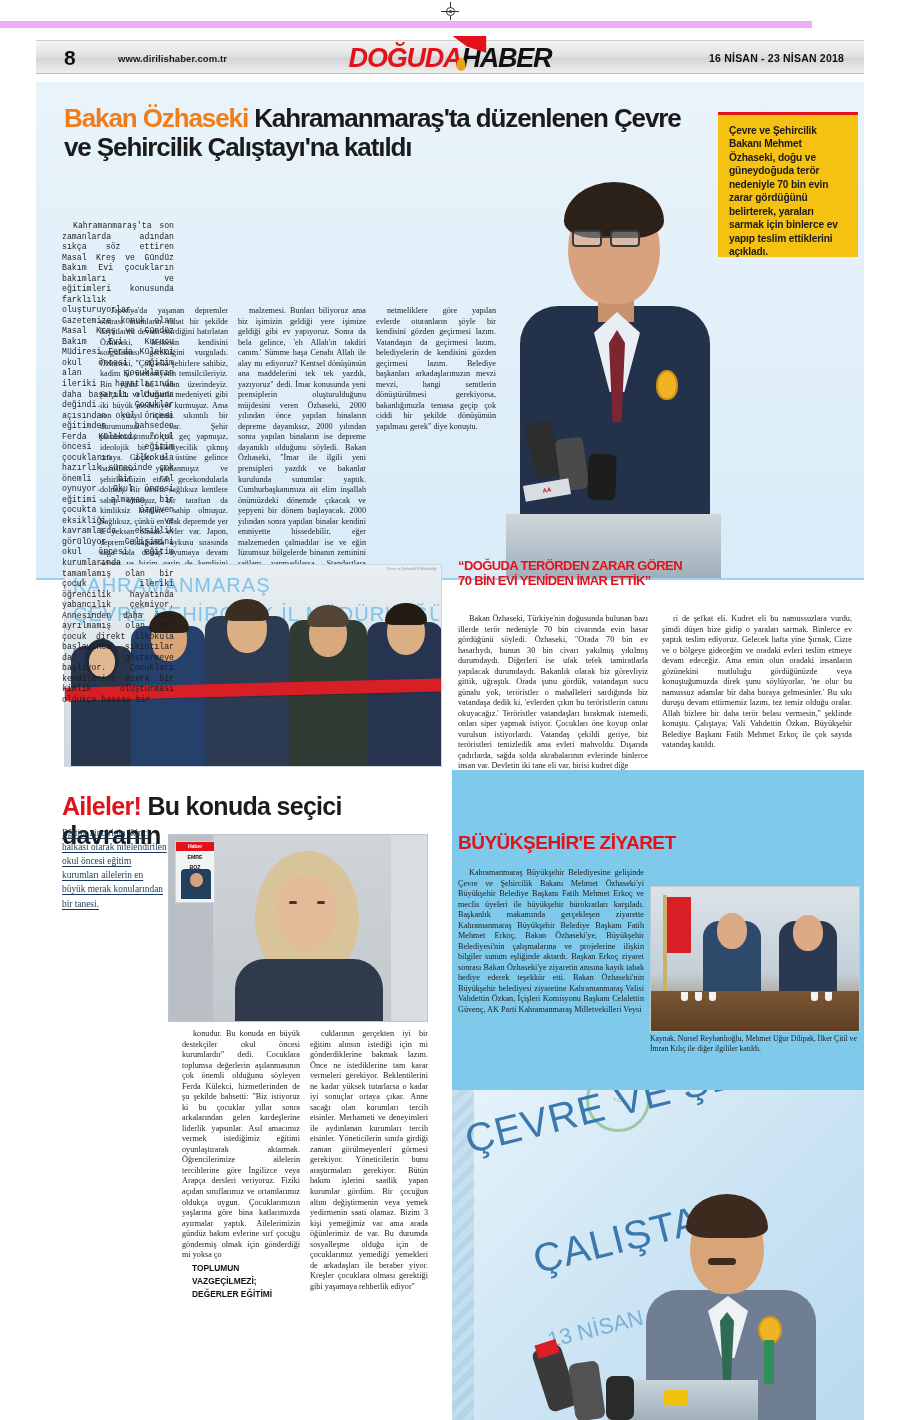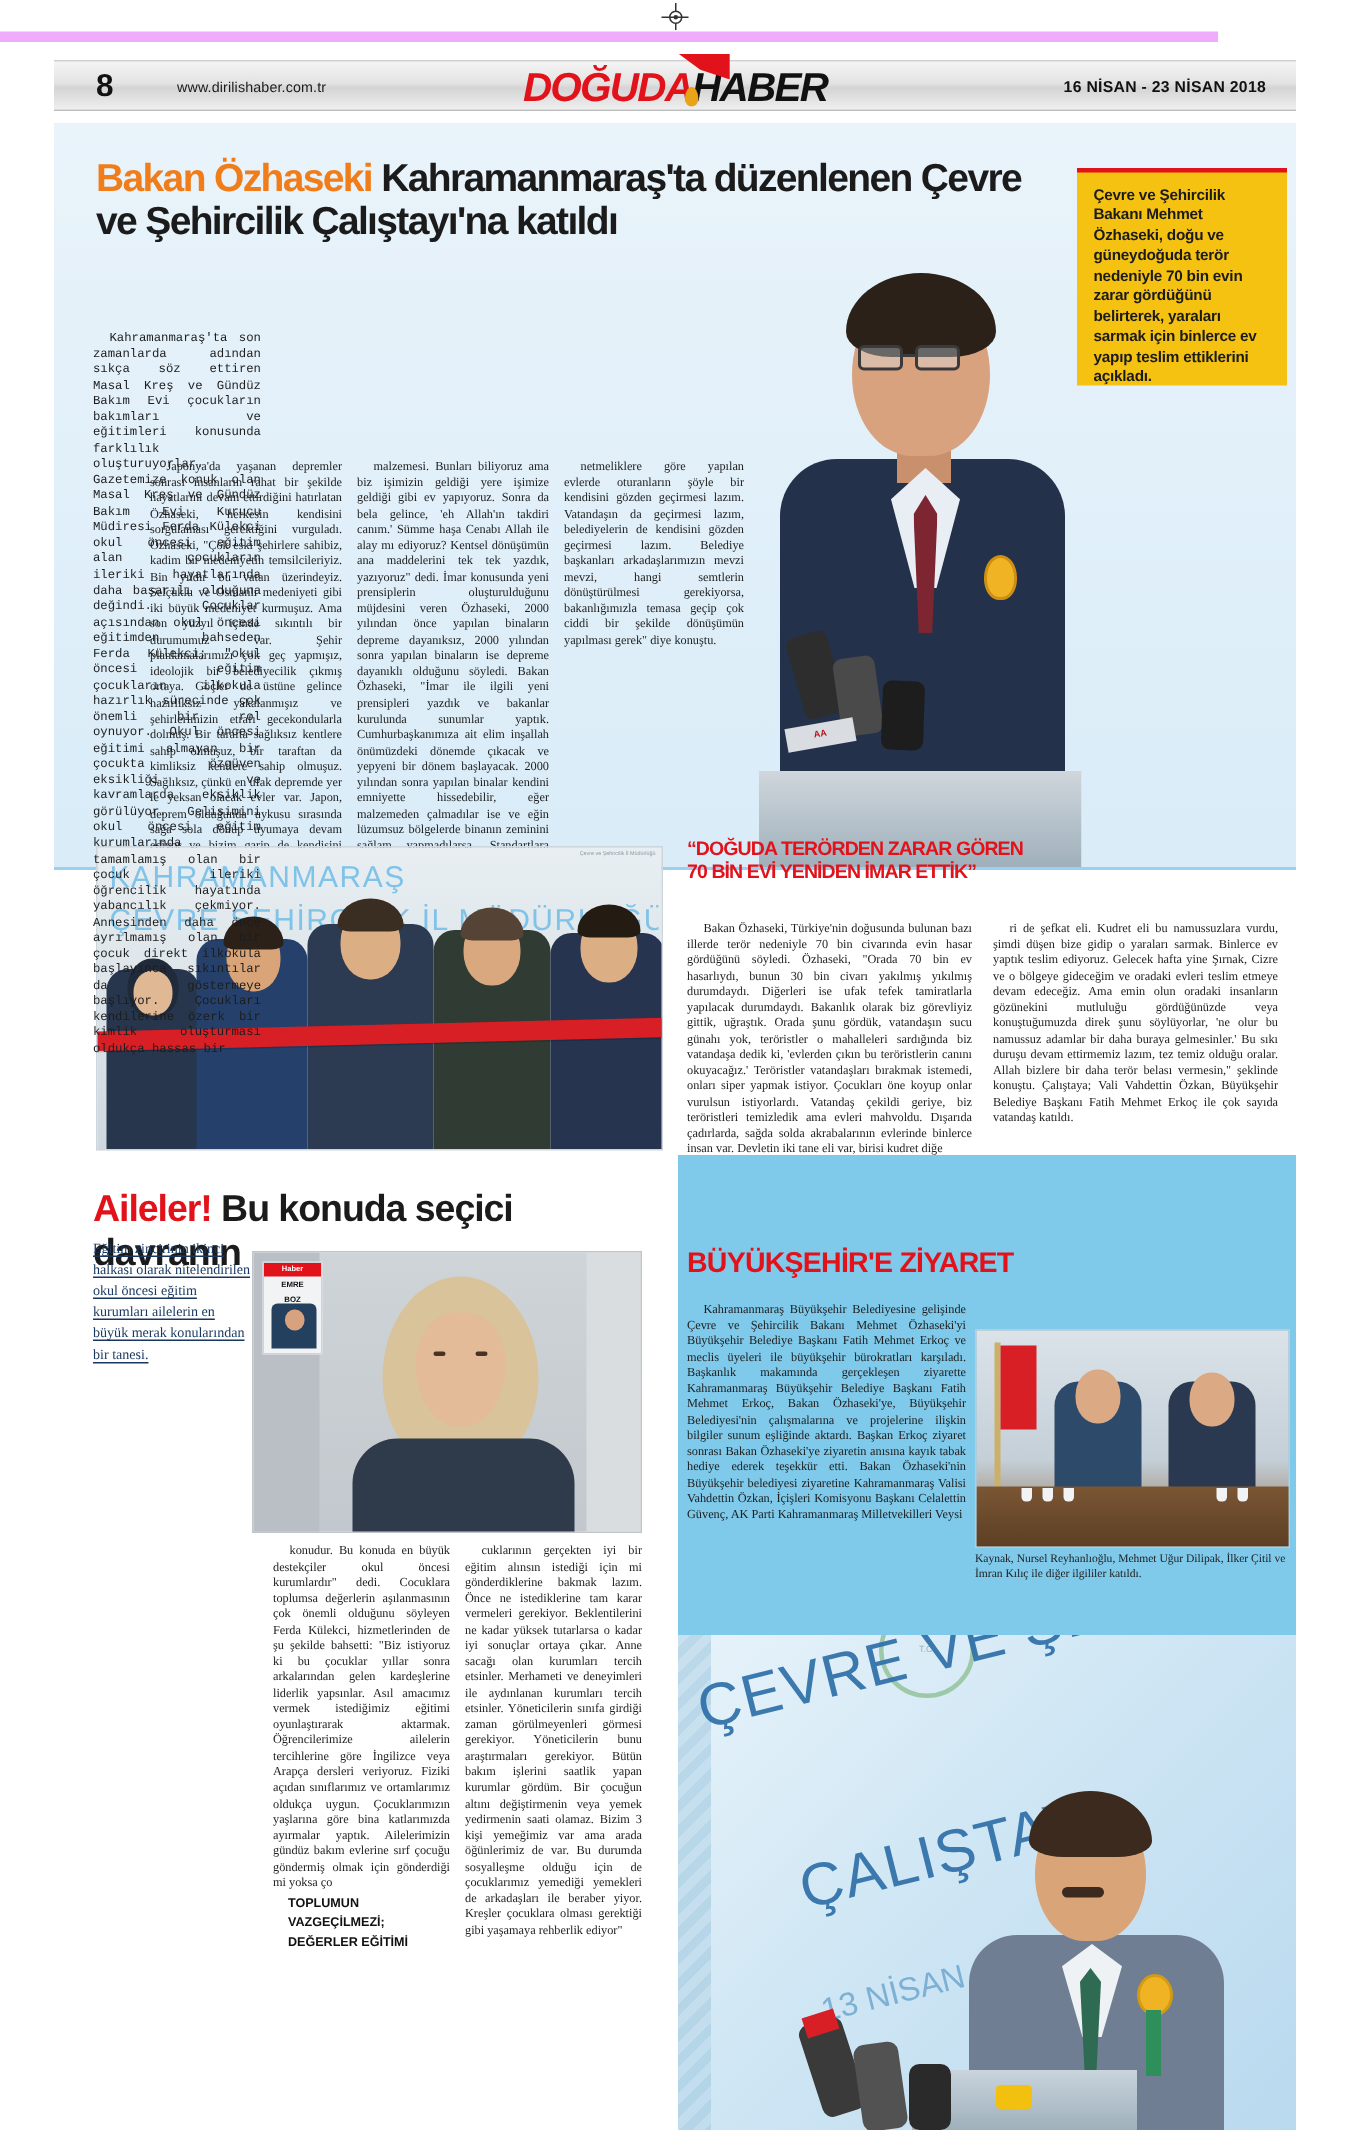--- a/index.html
+++ b/index.html
@@ -53,21 +53,21 @@
     border-top: 1px solid #cfcfcf; border-bottom: 1px solid #bdbdbd;
   }
   .page-num {
     position: absolute; left: 28px; top: 5px;
     font-family: "Liberation Sans", sans-serif;
     font-size: 21px; font-weight: 700; color: #111;
   }
   .site-url {
     position: absolute; left: 82px; top: 12px;
     font-family: "Liberation Sans", sans-serif;
-    font-size: 9.5px; font-weight: 400; color: #1a1a1a; letter-spacing: .1px;
+    font-size: 9.5px; font-weight: 700; color: #1a1a1a; letter-spacing: .1px;
   }
   .logo-wrap {
     position: absolute; left: 50%; top: -2px; transform: translateX(-50%);
     height: 38px; display: flex; align-items: center;
   }
   .logo-dirilis {
     font-family: "Liberation Sans", sans-serif;
     font-size: 27px; font-weight: 700; font-style: italic;
     color: #e2121b; letter-spacing: -1.2px; line-height: 1;
   }

